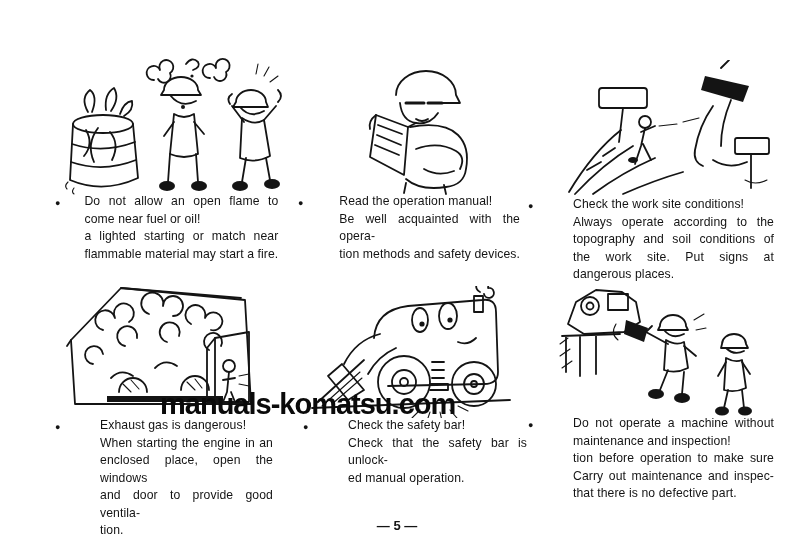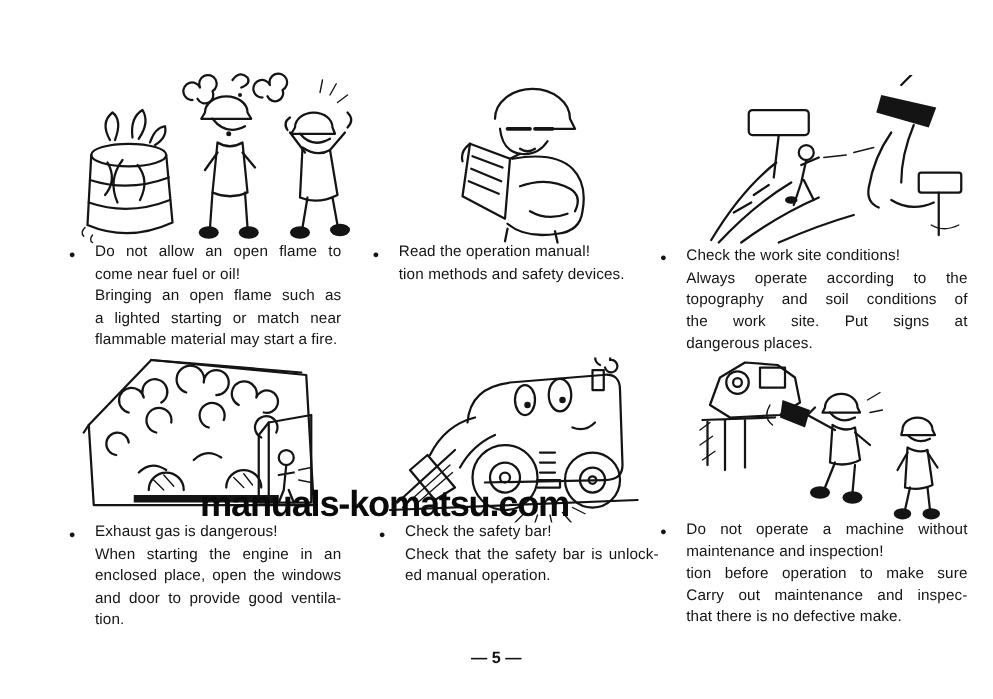--- a/index.html
+++ b/index.html
@@ -2,21 +2,21 @@
 <html><head>
 <meta charset="utf-8">
 <style>
   html,body{margin:0;padding:0;background:#fff;}
   .page{
     position:relative;width:794px;height:559px;background:#ffffff;overflow:hidden;
     font-family:"Liberation Sans","DejaVu Sans",sans-serif;color:#141414;
   }
   .sec{position:absolute;display:flex;}
   .bullet{width:21px;font-size:9px;line-height:17px;padding-top:2px;color:#141414;}
-  .txt{flex:1;font-size:12.2px;line-height:17.5px;letter-spacing:0.1px;color:#141414;}
+  .txt{flex:1;font-size:12.2px;line-height:17.5px;letter-spacing:0.1px;color:#141414;margin-left:24px;}
   .line{white-space:nowrap;}
   .jl{white-space:normal;text-align:justify;text-align-last:justify;}
   .illus{position:absolute;}
   .illus svg{display:block;}
   .stroke{fill:none;stroke:#141414;stroke-width:1.8;stroke-linecap:round;stroke-linejoin:round;}
   .thin{fill:none;stroke:#141414;stroke-width:1.1;stroke-linecap:round;}
   .fillink{fill:#141414;stroke:none;}
   .watermark{
     position:absolute;left:160px;top:388px;font-size:29px;letter-spacing:-1px;
     color:#0a0a0a;font-weight:bold;z-index:5;
@@ -234,30 +234,30 @@
         <ellipse cx="189" cy="131" rx="7" ry="4.5" class="fillink"></ellipse>
       </g>
     </svg>
   </div>
 
   <div class="sec" style="left:55px;top:193px;width:218px;">
     <div class="bullet">●</div>
     <div class="txt">
       <div class="line jl">Do not allow an open flame to</div>
       <div class="line">come near fuel or oil!</div>
-      <div class="line jl">Bringing an open flame such as</div>
       <div class="line jl">a lighted starting or match near</div>
       <div class="line">flammable material may start a fire.</div>
     </div>
   </div>
 
   <div class="sec" style="left:298px;top:193px;width:222px;">
     <div class="bullet">●</div>
     <div class="txt">
       <div class="line">Read the operation manual!</div>
+      <div class="line jl">Be well acquainted with the opera-</div>
       <div class="line">tion methods and safety devices.</div>
     </div>
   </div>
 
   <div class="sec" style="left:528px;top:196px;width:246px;">
     <div class="bullet">●</div>
     <div class="txt">
       <div class="line">Check the work site conditions!</div>
       <div class="line jl">Always operate according to the</div>
       <div class="line jl">topography and soil conditions of</div>
@@ -286,21 +286,21 @@
     </div>
   </div>
 
   <div class="sec" style="left:528px;top:415px;width:246px;">
     <div class="bullet">●</div>
     <div class="txt">
       <div class="line jl">Do not operate a machine without</div>
       <div class="line">maintenance and inspection!</div>
       <div class="line jl">tion before operation to make sure</div>
       <div class="line jl">Carry out maintenance and inspec-</div>
-      <div class="line">that there is no defective make.</div>
+      <div class="line">that there is no defective part.</div>
     </div>
   </div>
 
   <div class="watermark">manuals-komatsu.com</div>
   <div class="footer-code">K-07207</div>
   <div class="page-number">— 5 —</div>
 
 </div>
 
 </body></html>

